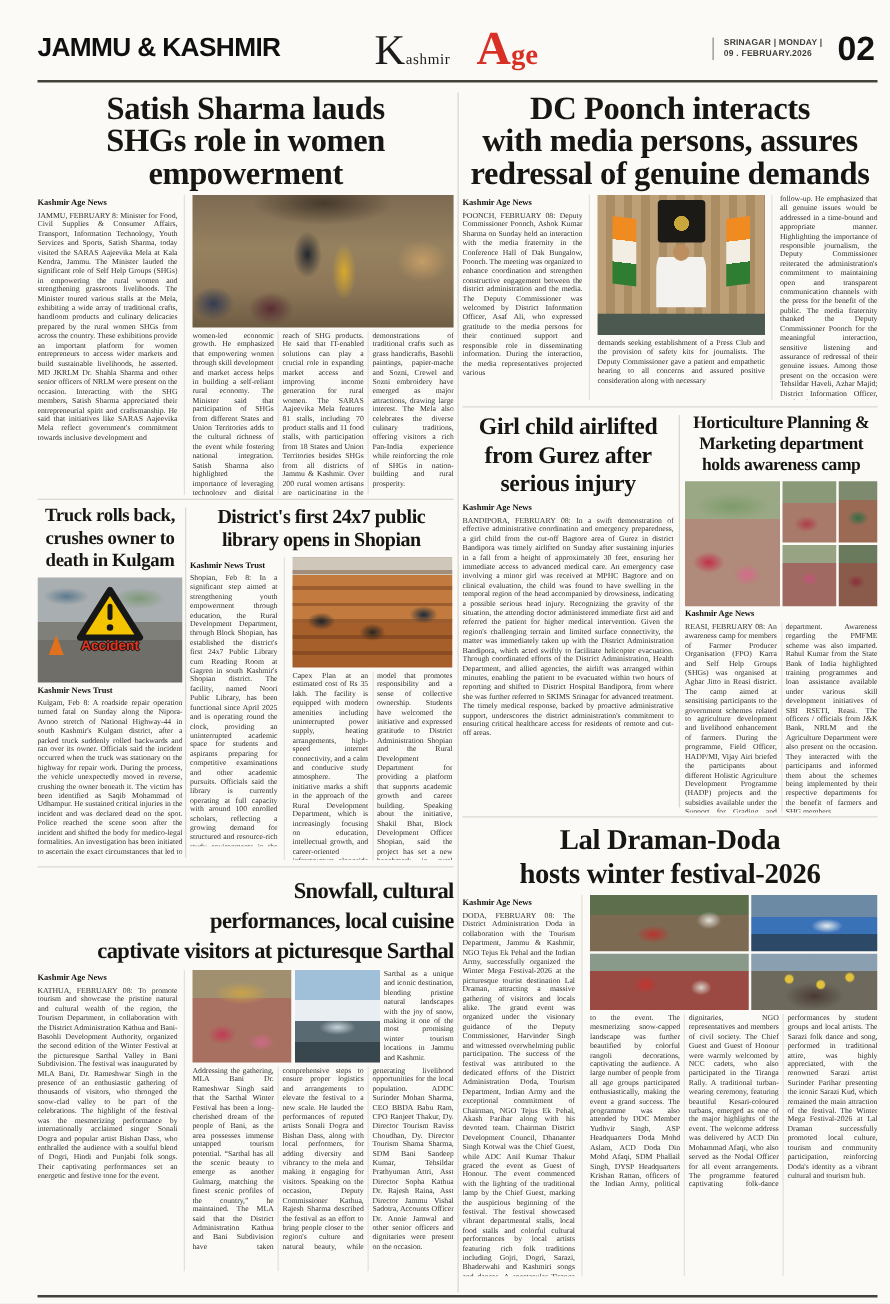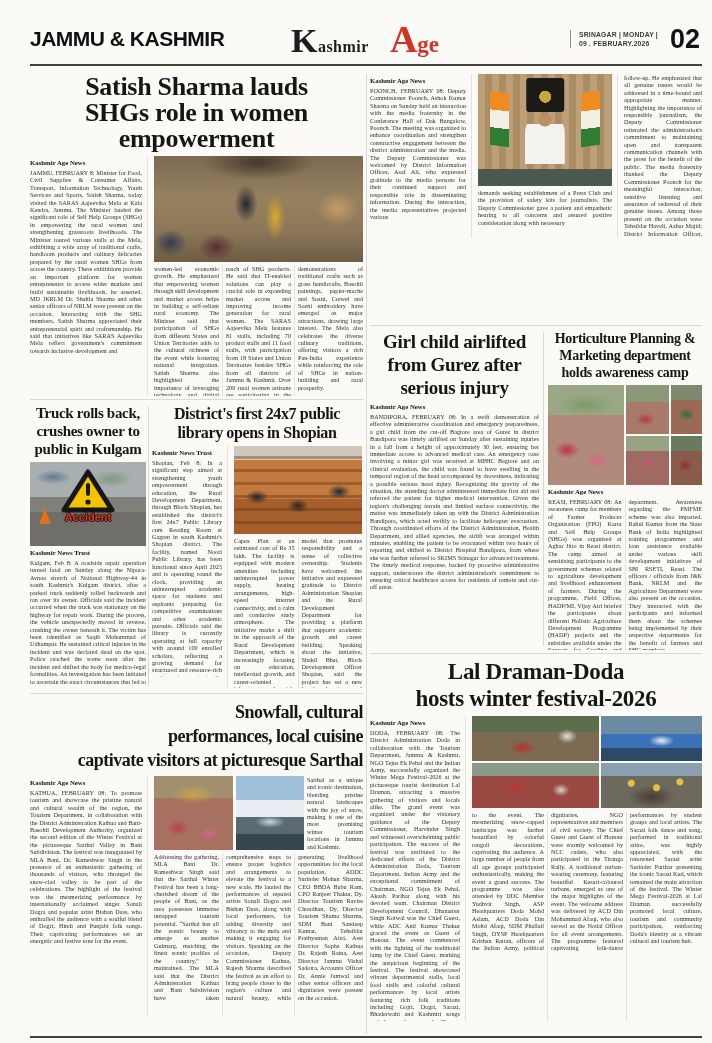--- a/index.html
+++ b/index.html
@@ -3,21 +3,21 @@
 <meta charset="utf-8">
 <style>
   html,body{margin:0;padding:0;background:#e8e6e1;}
   .page{position:relative;width:712px;height:1043px;background:#fbfaf6;margin:0 auto;overflow:hidden;
         font-family:"Liberation Serif","DejaVu Serif",serif;color:#2f2d2a;}
   
   .header{position:absolute;left:30px;right:12px;top:16px;height:46px;display:flex;align-items:center;}
   .section-title{font-family:"Liberation Sans","DejaVu Sans",sans-serif;font-weight:bold;font-size:21px;
                  letter-spacing:-0.5px;color:#101010;}
   .masthead{position:absolute;left:50%;transform:translateX(-50%);white-space:nowrap;}
-  .mast-black{display:inline-block;font-size:16px;color:#1c1c1c;font-weight:700;letter-spacing:0.5px;}
+  .mast-black{display:inline-block;font-size:12px;color:#1c1c1c;font-weight:400;letter-spacing:0.5px;}
   .mast-black::first-letter{font-size:34px;}
   .mast-red{display:inline-block;font-size:23px;color:#d93025;font-weight:bold;margin-left:21px;}
   .mast-red::first-letter{font-size:38px;}
   .head-right{margin-left:auto;display:flex;align-items:center;gap:12px;}
   .dateline{border-left:1px solid #8b8b8b;padding-left:8px;font-family:"Liberation Sans","DejaVu Sans",sans-serif;
             font-size:6.8px;font-weight:bold;color:#3c3c3c;line-height:9px;letter-spacing:0.2px;}
   .page-num{font-family:"Liberation Sans","DejaVu Sans",sans-serif;font-size:27px;font-weight:bold;color:#121212;}
   
   .vline{position:absolute;width:1px;background:#dbd8d0;}
   .hline{position:absolute;height:1px;background:#dbd8d0;}
@@ -162,20 +162,23 @@
         <div class="body" style="height:236px;">JAMMU, FEBRUARY 8: Minister for Food, Civil Supplies &amp; Consumer Affairs, Transport, Information Technology, Youth Services and Sports, Satish Sharma, today visited the SARAS Aajeevika Mela at Kala Kendra, Jammu. The Minister lauded the significant role of Self Help Groups (SHGs) in empowering the rural women and strengthening grassroots livelihoods. The Minister toured various stalls at the Mela, exhibiting a wide array of traditional crafts, handloom products and culinary delicacies prepared by the rural women SHGs from across the country. These exhibitions provide an important platform for women entrepreneurs to access wider markets and build sustainable livelihoods, he asserted. MD JKRLM Dr. Shahla Sharma and other senior officers of NRLM were present on the occasion. Interacting with the SHG members, Satish Sharma appreciated their entrepreneurial spirit and craftsmanship. He said that initiatives like SARAS Aajeevika Mela reflect government's commitment towards inclusive development and</div>
       </div>
       <div class="colB">
         <div class="photo ph-satish"></div>
         <div class="body cols3 mt3 fill">women-led economic growth. He emphasized that empowering women through skill development and market access helps in building a self-reliant rural economy. The Minister said that participation of SHGs from different States and Union Territories adds to the cultural richness of the event while fostering national integration. Satish Sharma also highlighted the importance of leveraging technology and digital platforms to enhance the reach of SHG products. He said that IT-enabled solutions can play a crucial role in expanding market access and improving income generation for rural women. The SARAS Aajeevika Mela features 81 stalls, including 70 product stalls and 11 food stalls, with participation from 18 States and Union Territories besides SHGs from all districts of Jammu &amp; Kashmir. Over 200 rural women artisans are participating in the event. Live demonstrations of traditional crafts such as grass handicrafts, Basohli paintings, papier-mache and Sozni, Crewel and Sozni embroidery have emerged as major attractions, drawing large interest. The Mela also celebrates the diverse culinary traditions, offering visitors a rich Pan-India experience while reinforcing the role of SHGs in nation-building and rural prosperity.</div>
       </div>
     </div>
   </section>
 
   <section class="article" id="a-dcp">
+    <h1 class="hl hl-22">DC Poonch interacts
+with media persons, assures
+redressal of genuine demands</h1>
     <div class="art-row">
       <div class="w96 sep-r">
         <div class="byline">Kashmir Age News</div>
         <div class="body" style="height:150px;">POONCH, FEBRUARY 08: Deputy Commissioner Poonch, Ashok Kumar Sharma on Sunday held an interaction with the media fraternity in the Conference Hall of Dak Bungalow, Poonch. The meeting was organized to enhance coordination and strengthen constructive engagement between the district administration and the media. The Deputy Commissioner was welcomed by District Information Officer, Asaf Ali, who expressed gratitude to the media persons for their continued support and responsible role in disseminating information. During the interaction, the media representatives projected various</div>
       </div>
       <div class="w134 sep-r">
         <div class="photo ph-dcp">
           <div class="dcp-emblem"></div>
           <div class="dcp-flag dcp-flag-l"></div>
           <div class="dcp-flag dcp-flag-r"></div>
@@ -209,21 +212,21 @@
       <div class="hcell4"></div>
       <div class="hcell5"></div>
     </div>
     <div class="byline">Kashmir Age News</div>
     <div class="body cols2" style="height:190px;">REASI, FEBRUARY 08: An awareness camp for members of Farmer Producer Organisation (FPO) Karra and Self Help Groups (SHGs) was organised at Aghar Jitto in Reasi district. The camp aimed at sensitising participants to the government schemes related to agriculture development and livelihood enhancement of farmers. During the programme, Field Officer, HADP/MI, Vijay Airi briefed the participants about different Holistic Agriculture Development Programme (HADP) projects and the subsidies available under the Support for Grading and Packaging Scheme of the department. Awareness regarding the PMFME scheme was also imparted. Rahul Kumar from the State Bank of India highlighted training programmes and loan assistance available under various skill development initiatives of SBI RSETI, Reasi. The officers / officials from J&amp;K Bank, NRLM and the Agriculture Department were also present on the occasion. They interacted with the participants and informed them about the schemes being implemented by their respective departments for the benefit of farmers and SHG members.</div>
   </section>
 
   <section class="article" id="a-truck">
     <h1 class="hl hl-15">Truck rolls back,
 crushes owner to
-public in Kulgam</h1>
+death in Kulgam</h1>
     <div class="photo ph-truck">
       <div class="truck-cone"></div>
       <svg class="truck-tri" width="54" height="44" viewBox="0 0 54 44">
         <polygon points="27,3 51,41 3,41" fill="#f5c400" stroke="#171717" stroke-width="5" stroke-linejoin="round"></polygon>
         <rect x="25" y="14" width="4" height="13" rx="2" fill="#171717"></rect>
         <circle cx="27" cy="33" r="2.6" fill="#171717"></circle>
       </svg>
       <span class="accident-label">Accident</span>
     </div>
     <div class="byline">Kashmir News Trust</div>

